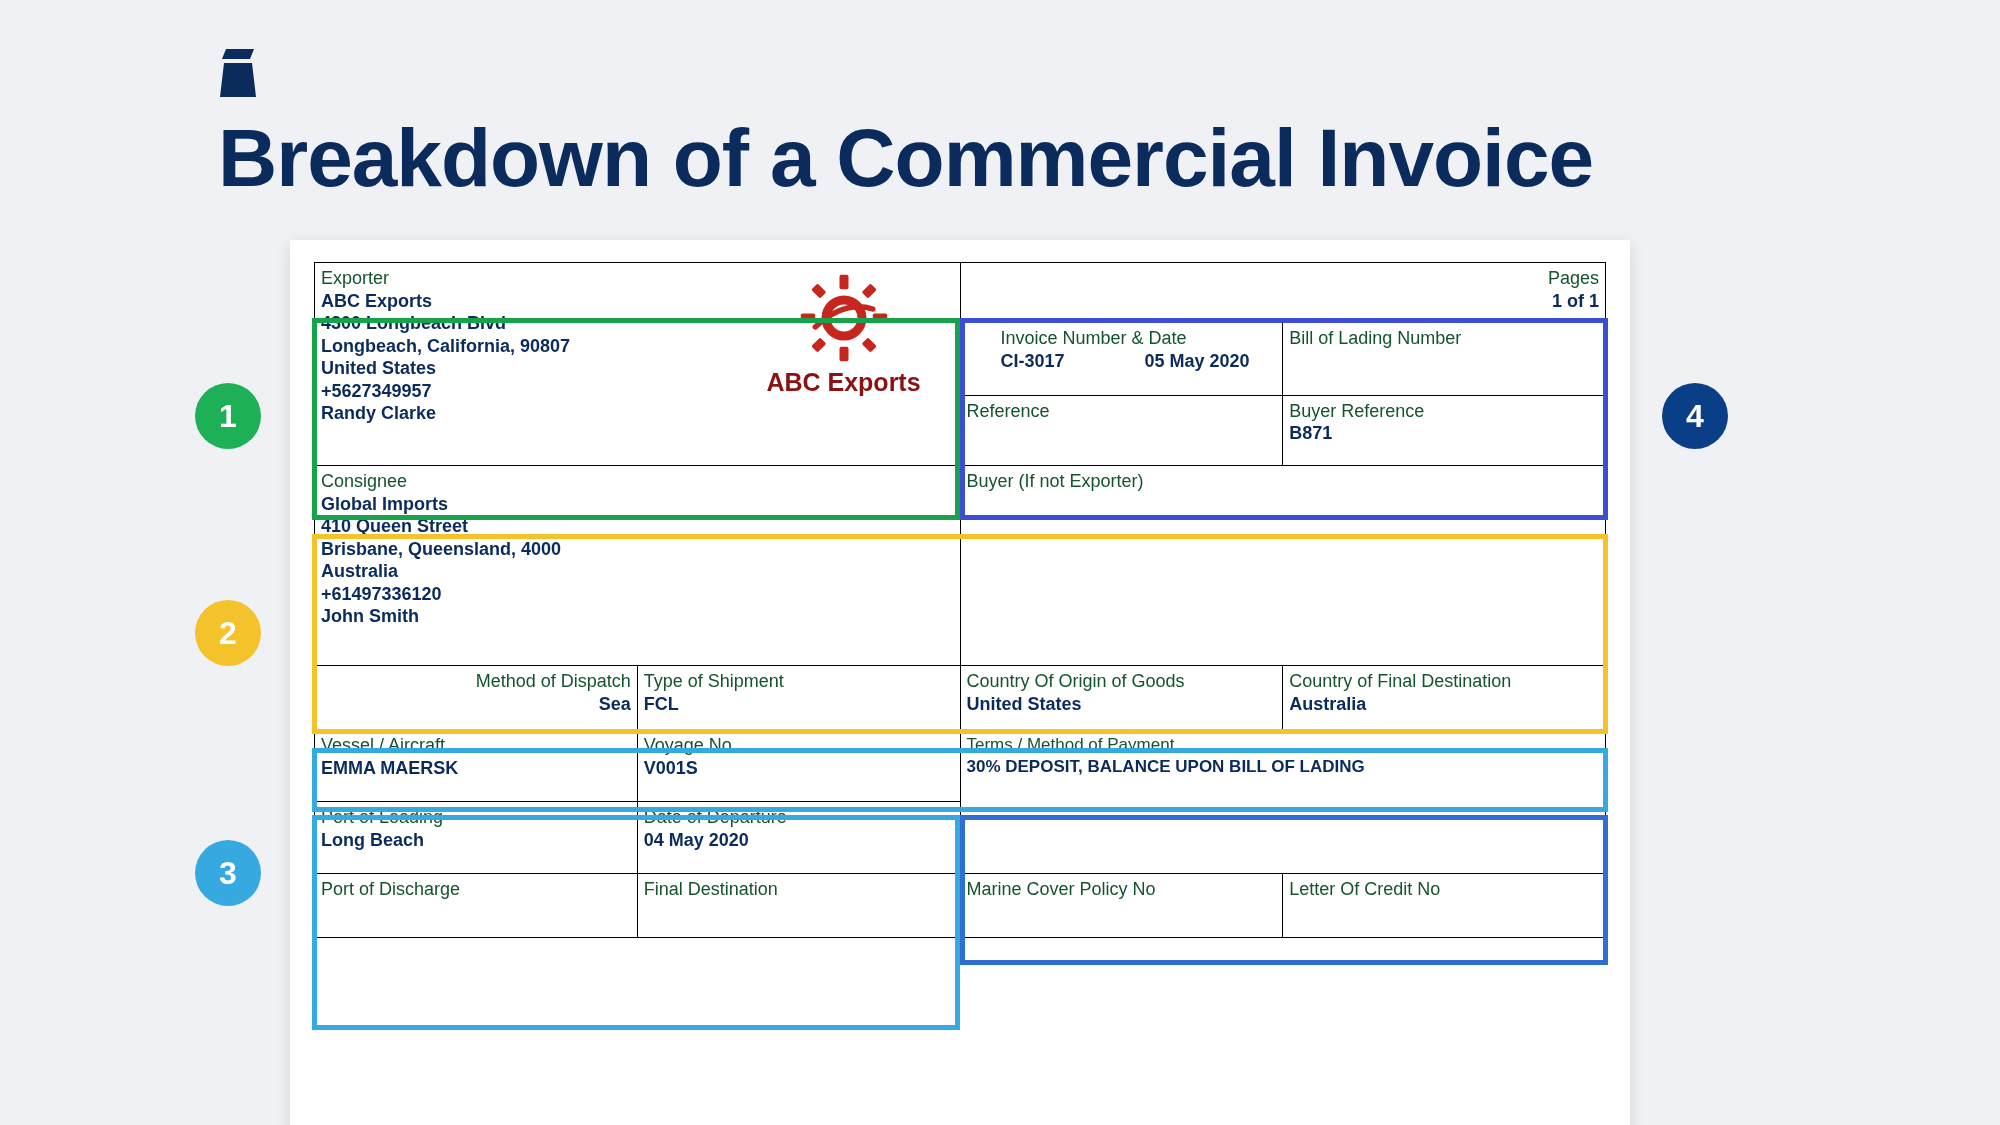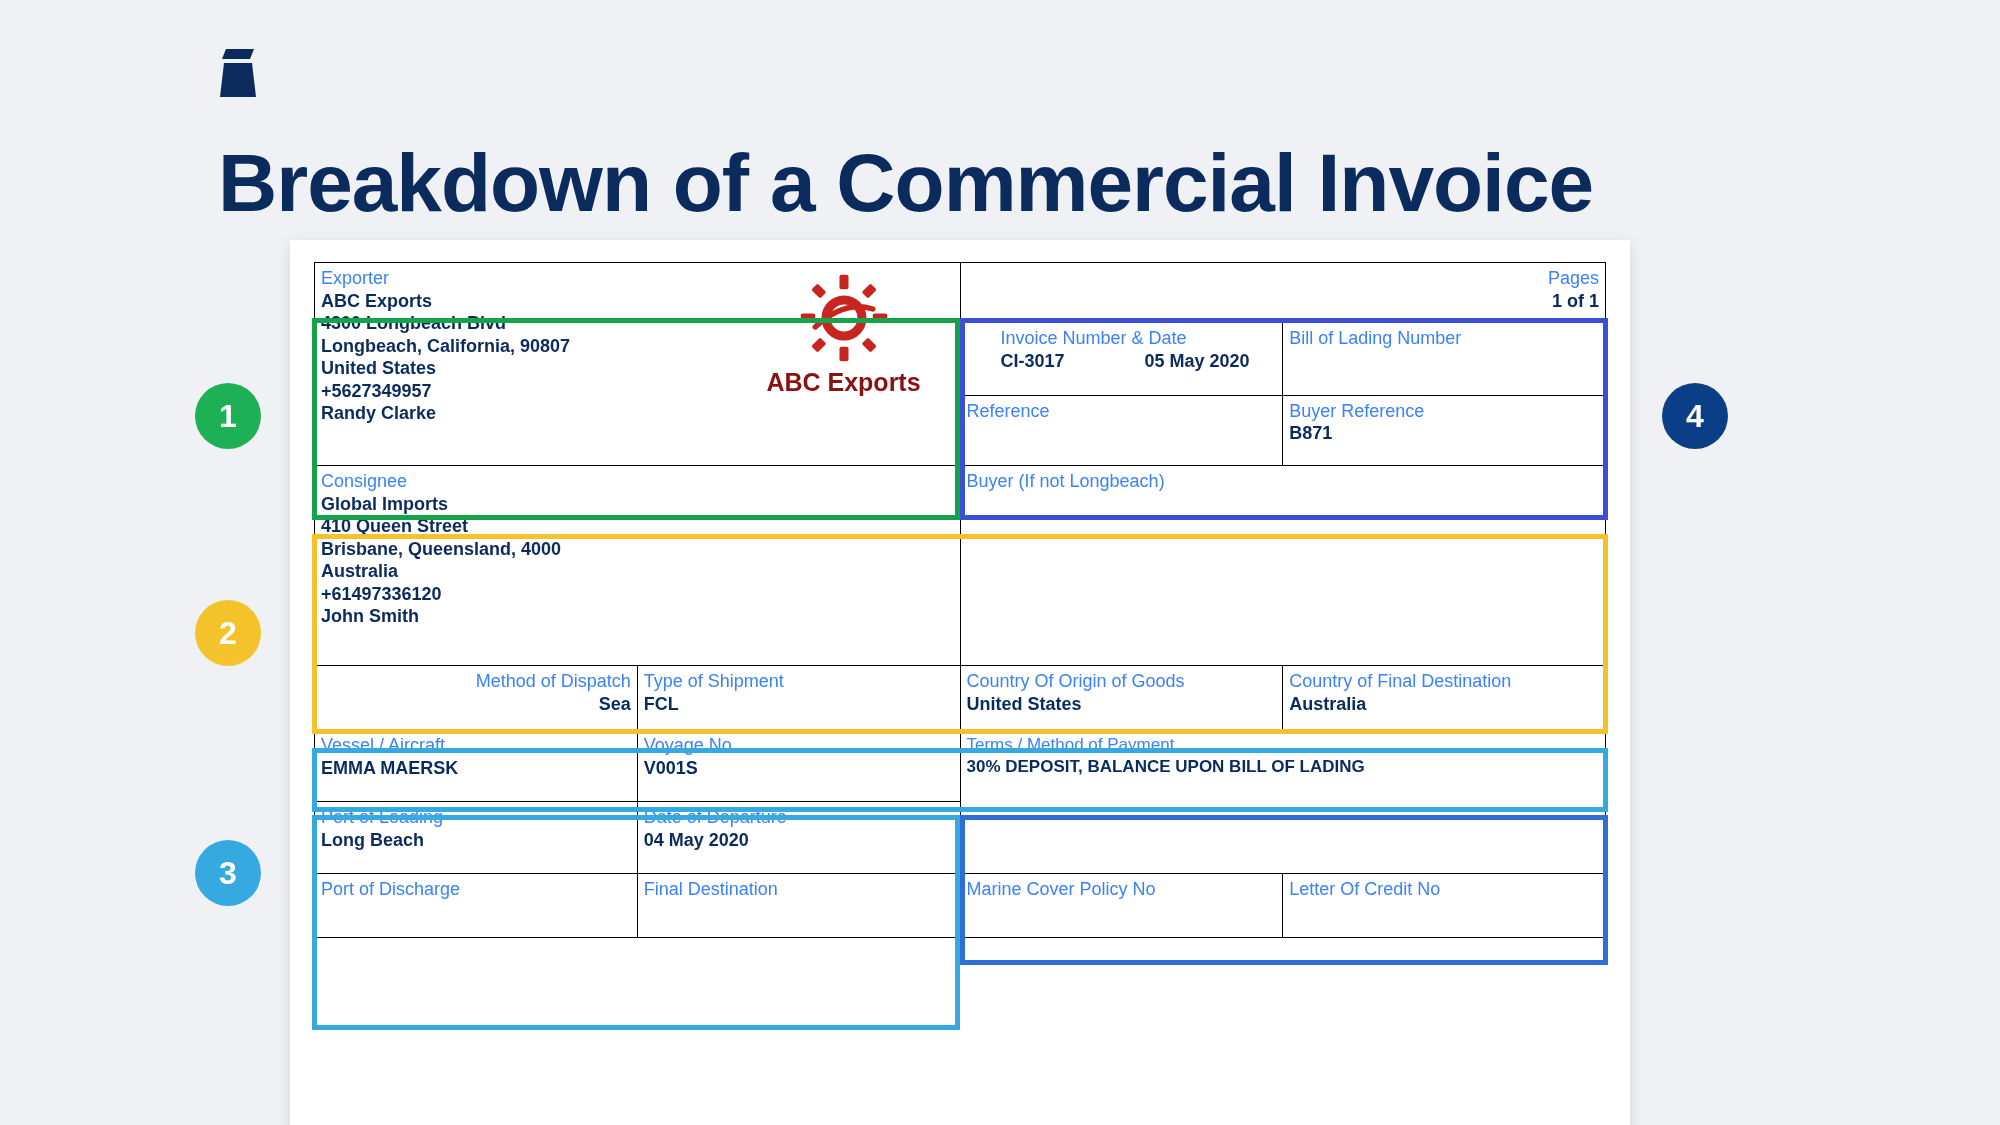--- a/index.html
+++ b/index.html
@@ -28,21 +28,21 @@
     }
     .brand-mark svg{display:block;}
     .brand-name{
       font-size:46px;
       font-weight:700;
       letter-spacing:-.5px;
     }
     .page-title{
       position:absolute;
       left:218px;
-      top:136px;
+      top:111px;
       font-size:82px;
       font-weight:800;
       letter-spacing:-1px;
       color:#0a2b5c;
     }
 
     
     .sheet{
       position:absolute;
       left:290px;
@@ -70,21 +70,21 @@
       color:#0a2b5c;
     }
     .inv td{
       border:1px solid #000;
       vertical-align:top;
       padding:4px 6px 8px 6px;
       line-height:1.25;
     }
     .inv .lbl{
       font-weight:400;
-      color:#3b82f6;
+      color:#14532d;
       font-size:18px;
       display:block;
     }
     .inv .val{
       font-weight:700;
       color:#0a2b5c;
       font-size:18px;
     }
     .inv .small{font-size:17px;}
     .right{ text-align:right;}
@@ -242,21 +242,21 @@
       <td colspan="2" style="height:200px;">
         <span class="lbl">Consignee</span>
         <span class="val">Global Imports</span><br>
         <span class="val">410 Queen Street</span><br>
         <span class="val">Brisbane, Queensland, 4000</span><br>
         <span class="val">Australia</span><br>
         <span class="val">+61497336120</span><br>
         <span class="val">John Smith</span>
       </td>
       <td colspan="2">
-        <span class="lbl">Buyer (If not Longbeach)</span>
+        <span class="lbl">Buyer (If not Exporter)</span>
         <span class="val"></span>
       </td>
     </tr>
 
     <tr>
       <td style="height:64px;text-align:right;">
         <span class="lbl">Method of Dispatch</span>
         <span class="val">Sea</span>
       </td>
       <td>

